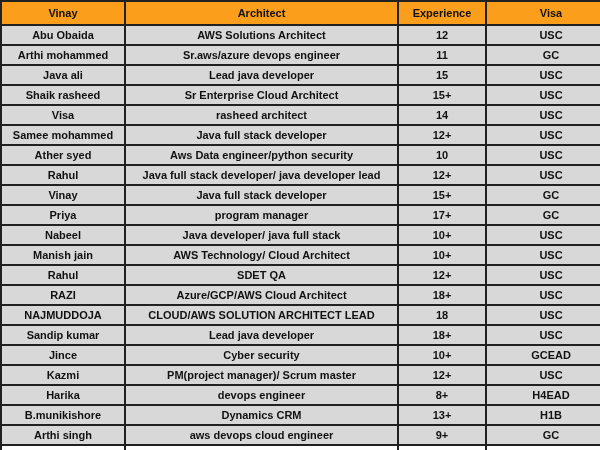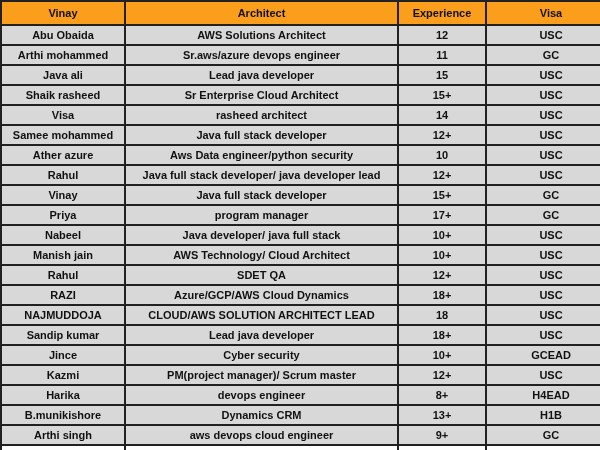--- a/index.html
+++ b/index.html
@@ -97,21 +97,21 @@
     <td class="c-exp">14</td>
     <td class="c-visa">USC</td>
   </tr>
         <tr>
     <td class="c-name">Samee mohammed</td>
     <td class="c-tech">Java full stack developer</td>
     <td class="c-exp">12+</td>
     <td class="c-visa">USC</td>
   </tr>
         <tr>
-    <td class="c-name">Ather azure</td>
+    <td class="c-name">Ather syed</td>
     <td class="c-tech">Aws Data engineer/python security</td>
     <td class="c-exp">10</td>
     <td class="c-visa">USC</td>
   </tr>
         <tr>
     <td class="c-name">Rahul</td>
     <td class="c-tech">Java full stack developer/ java developer lead</td>
     <td class="c-exp">12+</td>
     <td class="c-visa">USC</td>
   </tr>
@@ -140,21 +140,21 @@
     <td class="c-visa">USC</td>
   </tr>
         <tr>
     <td class="c-name">Rahul</td>
     <td class="c-tech">SDET QA</td>
     <td class="c-exp">12+</td>
     <td class="c-visa">USC</td>
   </tr>
         <tr>
     <td class="c-name">RAZI</td>
-    <td class="c-tech">Azure/GCP/AWS Cloud Dynamics</td>
+    <td class="c-tech">Azure/GCP/AWS Cloud Architect</td>
     <td class="c-exp">18+</td>
     <td class="c-visa">USC</td>
   </tr>
         <tr>
     <td class="c-name">NAJMUDDOJA</td>
     <td class="c-tech">CLOUD/AWS SOLUTION ARCHITECT LEAD</td>
     <td class="c-exp">18</td>
     <td class="c-visa">USC</td>
   </tr>
         <tr>

